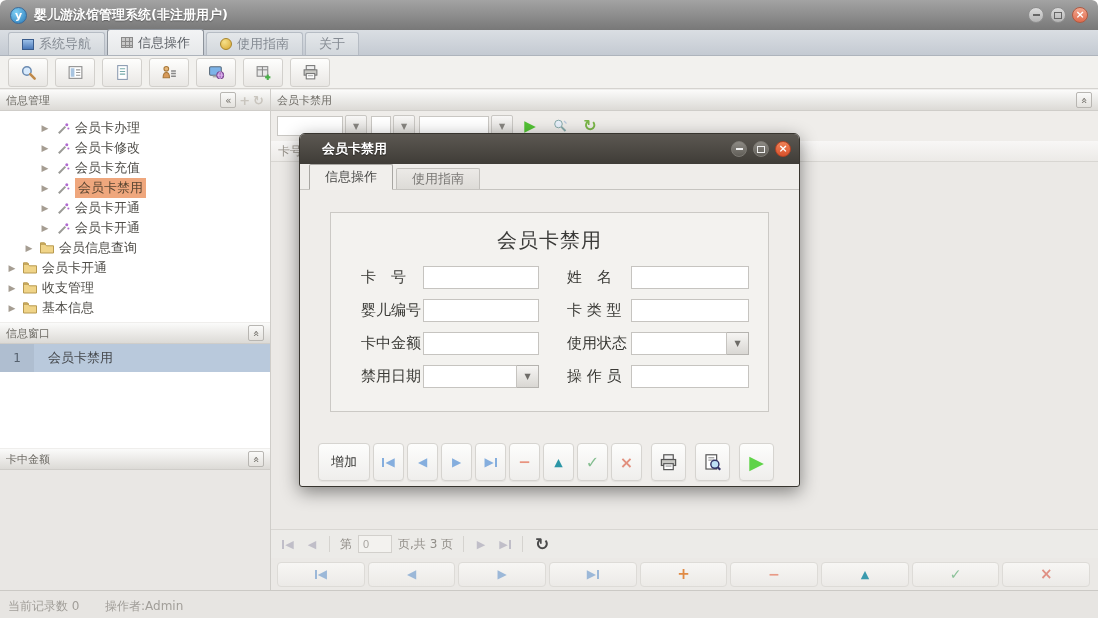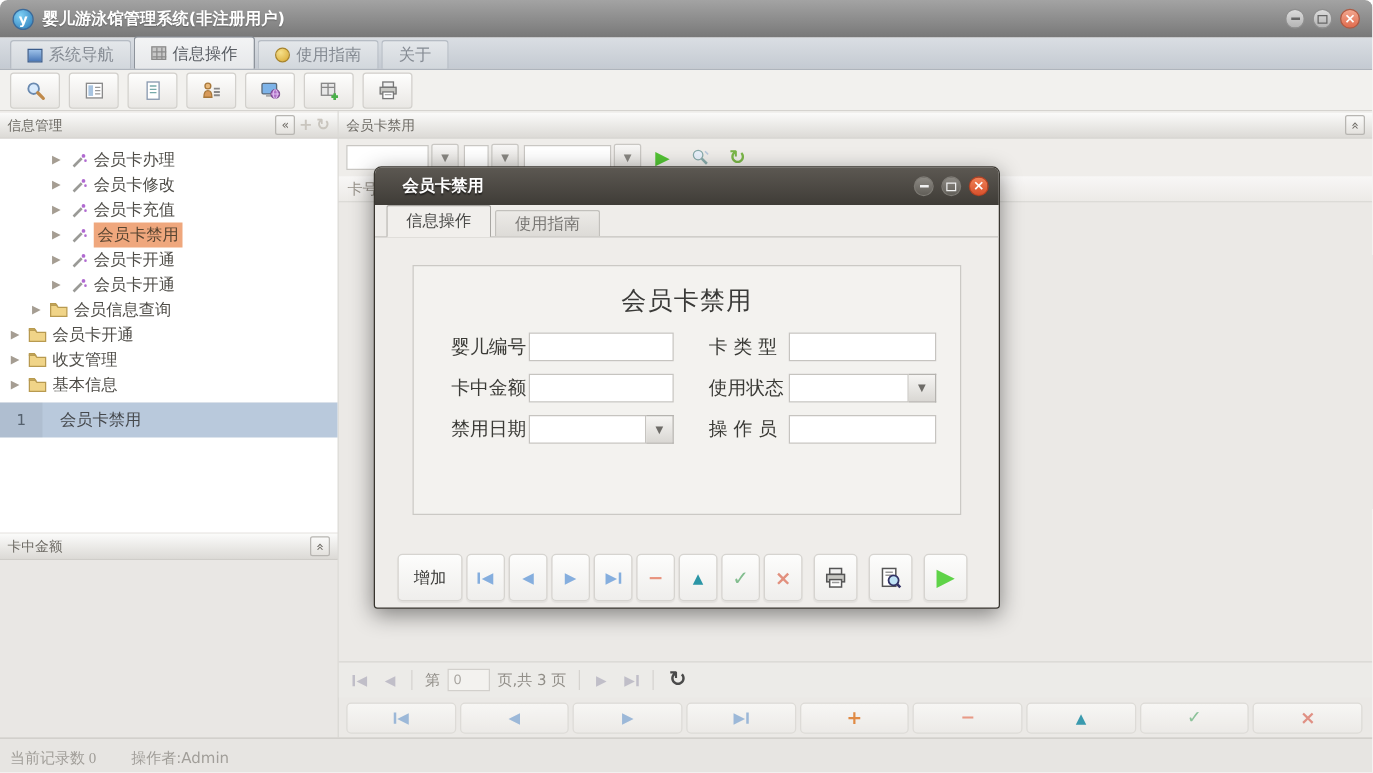--- a/index.html
+++ b/index.html
@@ -85,21 +85,21 @@
   .nav-first,.nav-last{display:inline-flex;align-items:center;gap:1px;}
   .plus-c{color:#e08a44;font-weight:bold;font-size:15px;}
   .minus-c{color:#e89a86;font-weight:bold;font-size:14px;}
   .up-c{color:#3a9aae;font-size:11px;}
   .check-c{color:#8cc29a;font-weight:bold;font-size:14px;}
   .x-c{color:#e09084;font-weight:bold;font-size:15px;}
 
   
   .statusbar{height:28px;background:#e7e5e2;border-top:1px solid #cbc9c5;position:relative;font-size:12px;color:#a19e99;}
   .statusbar span{position:absolute;top:7px;white-space:nowrap;}
-  .st1{left:8px;font-family:Liberation Serif, serif;} .st2{left:105px;} .st3{left:200px;}
+  .st1{left:8px;} .st2{left:105px;} .st3{left:200px;}
 
   
   .dialog{position:absolute;left:299px;top:133px;width:501px;height:354px;background:#efedea;border:1px solid #38352f;border-radius:6px 6px 3px 3px;box-shadow:0 5px 18px rgba(0,0,0,.45);z-index:10;box-sizing:border-box;}
   .dlg-title{height:30px;background:linear-gradient(#5c5852,#3f3c37);border-radius:5px 5px 0 0;display:flex;align-items:center;padding:0 8px;}
   .dlg-title .dtitle{color:#fff;font-size:13px;font-weight:bold;margin-left:14px;text-shadow:0 1px 1px rgba(0,0,0,.5);}
   .dlg-title .wcontrols{margin-left:auto;}
   .wc-dark{background:linear-gradient(#8d8a84,#615e58);border:1px solid #7d7a74;}
   .wc-dark .dash{background:#f0f0f0;}
   .wc-dark .sq{border-color:#f0f0f0;}
   .wc-close{background:linear-gradient(#f08258,#d8512c);border:1px solid #b34224;}
@@ -348,20 +348,27 @@
           <span class="ticon">
               <svg width="16" height="16" viewBox="0 0 16 16">
                 <path d="M1.5 4 h4.5 l1.5 1.8 h7 v7.2 h-13 z" fill="#f0d488" stroke="#b89a50"></path>
                 <path d="M1.5 4 v-1.2 h4 l1 1.2 z" fill="#e0c070" stroke="#b89a50"></path>
               </svg>
             </span>
           <span class="tlabel">基本信息</span>
         </div>
       </div>
 
+      <div class="phdr">
+        <span class="ptitle">信息窗口</span>
+        <span class="spacer"></span>
+        <span class="hdr-btn">
+            <span class="chev-up">«</span>
+          </span>
+      </div>
       <div class="infolist">
         <div class="inforow">
           <span class="num">1</span>
           <span class="ilabel">会员卡禁用</span>
         </div>
       </div>
 
       <div class="phdr">
         <span class="ptitle">卡中金额</span>
         <span class="spacer"></span>
@@ -500,20 +507,26 @@
           <span>信息操作</span>
         </div>
       <div class="dtab">
           <span>使用指南</span>
         </div>
     </div>
     <div class="dlg-body">
       <div class="formbox">
         <div class="ftitle">会员卡禁用</div>
         <div class="frows">
+          <div class="frow">
+            <span class="flabel">卡　号</span>
+            <input class="finput" style="">
+            <span class="flabel flabel2">姓　名</span>
+            <input class="finput w2" style="">
+          </div>
           <div class="frow">
             <span class="flabel">婴儿编号</span>
             <input class="finput" style="">
             <span class="flabel flabel2">卡 类 型</span>
             <input class="finput w2" style="">
           </div>
           <div class="frow">
             <span class="flabel">卡中金额</span>
             <input class="finput" style="">
             <span class="flabel flabel2">使用状态</span>

